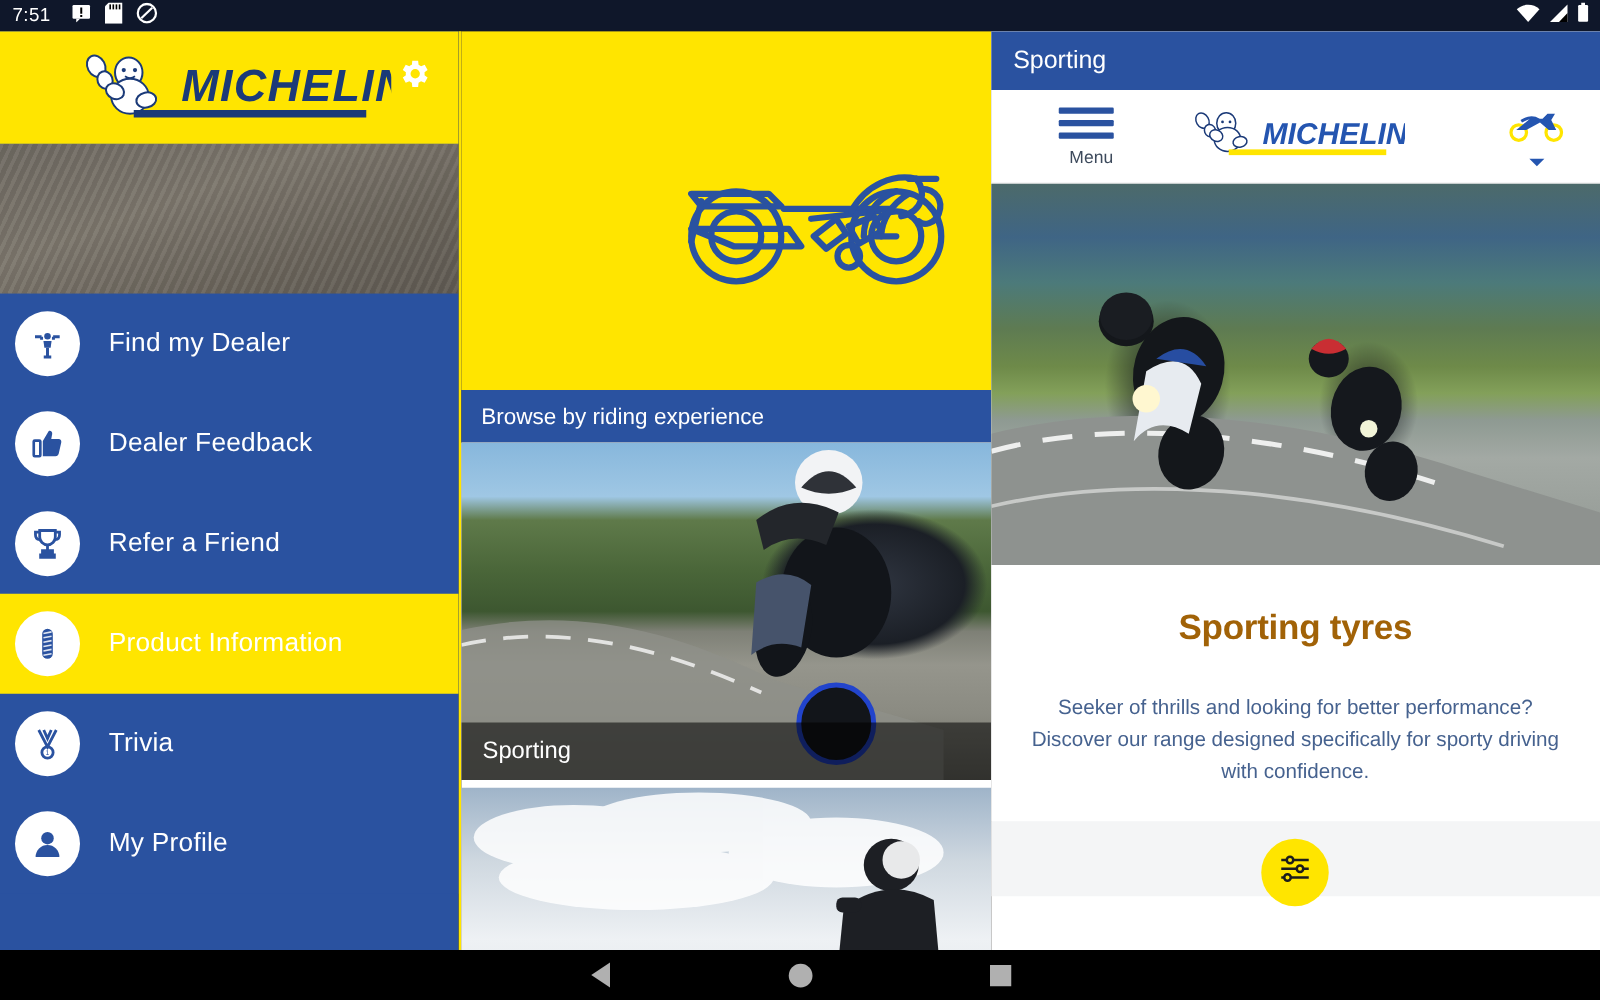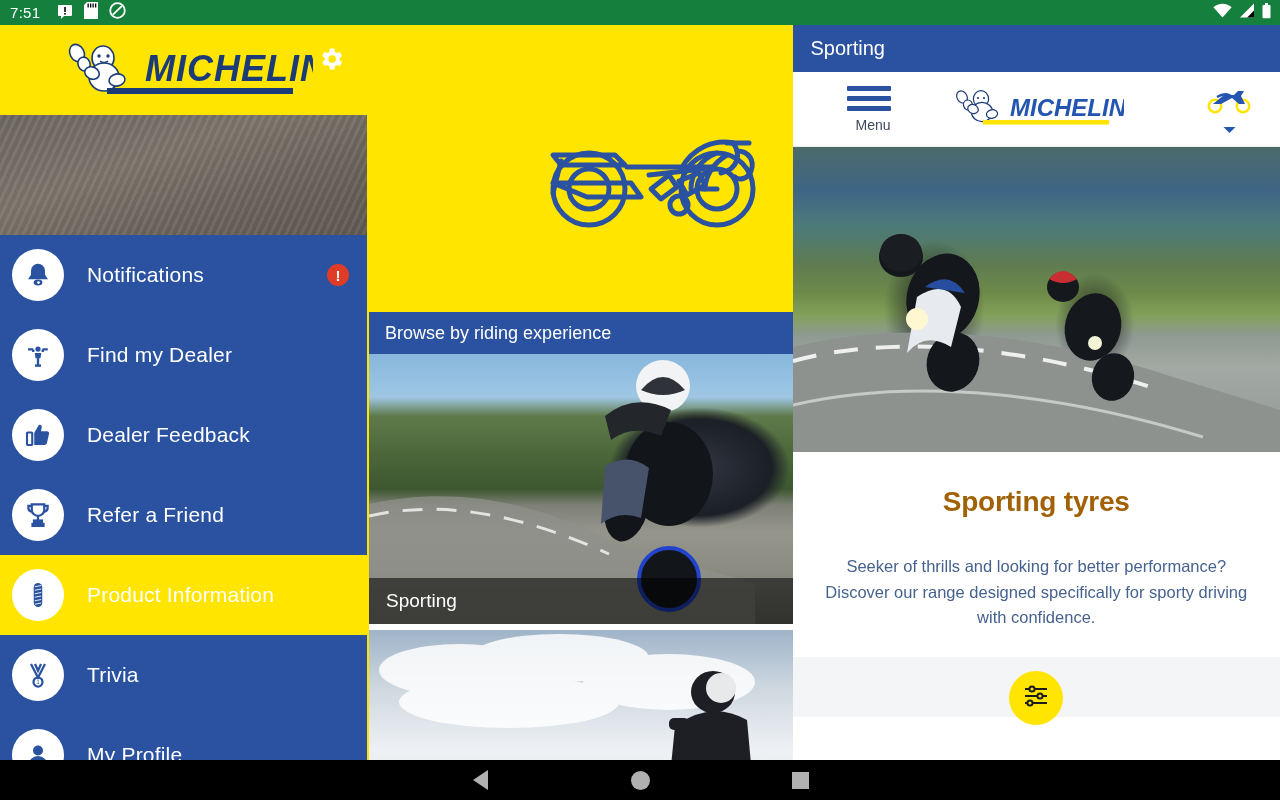--- a/index.html
+++ b/index.html
@@ -3,21 +3,21 @@
 <meta charset="utf-8">
 <style>
   * { margin:0; padding:0; box-sizing:border-box; }
   html,body { width:1280px; height:800px; overflow:hidden; background:#000;
     font-family:"Liberation Sans", sans-serif; }
 
   .screen { position:relative; width:1280px; height:800px; background:#000; }
 
   
   .statusbar { position:absolute; top:0; left:0; width:1280px; height:25px;
-    background:#15803d; color:#fff; display:flex; align-items:center; }
+    background:#0f172a; color:#fff; display:flex; align-items:center; }
   .sb-time { font-size:15px; padding-left:10px; letter-spacing:.3px; color:#fff; }
   .sb-icons-left { display:flex; align-items:center; gap:11px; margin-left:17px; }
   .sb-icons-right { position:absolute; right:9px; top:0; height:25px;
     display:flex; align-items:center; gap:7px; }
 
   
   .panels { position:absolute; top:25px; left:0; width:1280px; height:735px; display:flex; }
 
   
   .drawer { width:384px; height:735px; background:#2a52a0; position:relative; overflow:hidden; }
@@ -187,31 +187,20 @@
             <path d="M19.4 13a7.6 7.6 0 0 0 0-2l2.1-1.6-2-3.5-2.5 1a7.6 7.6 0 0 0-1.7-1L15 3H11l-.3 2.9c-.6.2-1.2.6-1.7 1l-2.5-1-2 3.5L6.6 11a7.6 7.6 0 0 0 0 2l-2.1 1.6 2 3.5 2.5-1c.5.4 1.1.8 1.7 1L11 21h4l.3-2.9c.6-.2 1.2-.6 1.7-1l2.5 1 2-3.5z"></path>
             <circle cx="13" cy="12" r="3.2" fill="#ffe500"></circle>
           </svg>
         </span>
       </div>
 
       <div class="drawer-banner"></div>
 
       <div class="menu-list">
 
-        <div class="menu-item">
-          <span class="mi-circle">
-            <svg width="30" height="30" viewBox="0 0 24 24" fill="#2a52a0">
-              <path d="M12 3a5.6 5.6 0 0 0-5.6 5.6v3.1L4 15.4h16l-2.4-3.7V8.6A5.6 5.6 0 0 0 12 3z"></path>
-              <ellipse cx="12" cy="18" rx="3.5" ry="2.4"></ellipse>
-              <circle cx="12.4" cy="18" r="1.1" fill="#fff"></circle>
-            </svg>
-          </span>
-          <span class="mi-label">Notifications</span>
-          <span class="badge">!</span>
-        </div>
 
         <div class="menu-item">
           <span class="mi-circle">
             <svg width="30" height="30" viewBox="0 0 24 24" fill="none" stroke="#2a52a0" stroke-width="1.9">
               <path d="M4 7.5h4.2M19.8 7.5h-4.2M8.2 7.5v2M15.8 7.5v2"></path>
               <circle cx="12" cy="7.2" r="2.1" fill="#2a52a0" stroke="none"></circle>
               <path d="M9.4 10.3h5.2l-.6 4.2H10z" fill="#2a52a0" stroke="none"></path>
               <path d="M12 14.5v6"></path>
               <path d="M9.6 20.5h4.8"></path>
             </svg>

